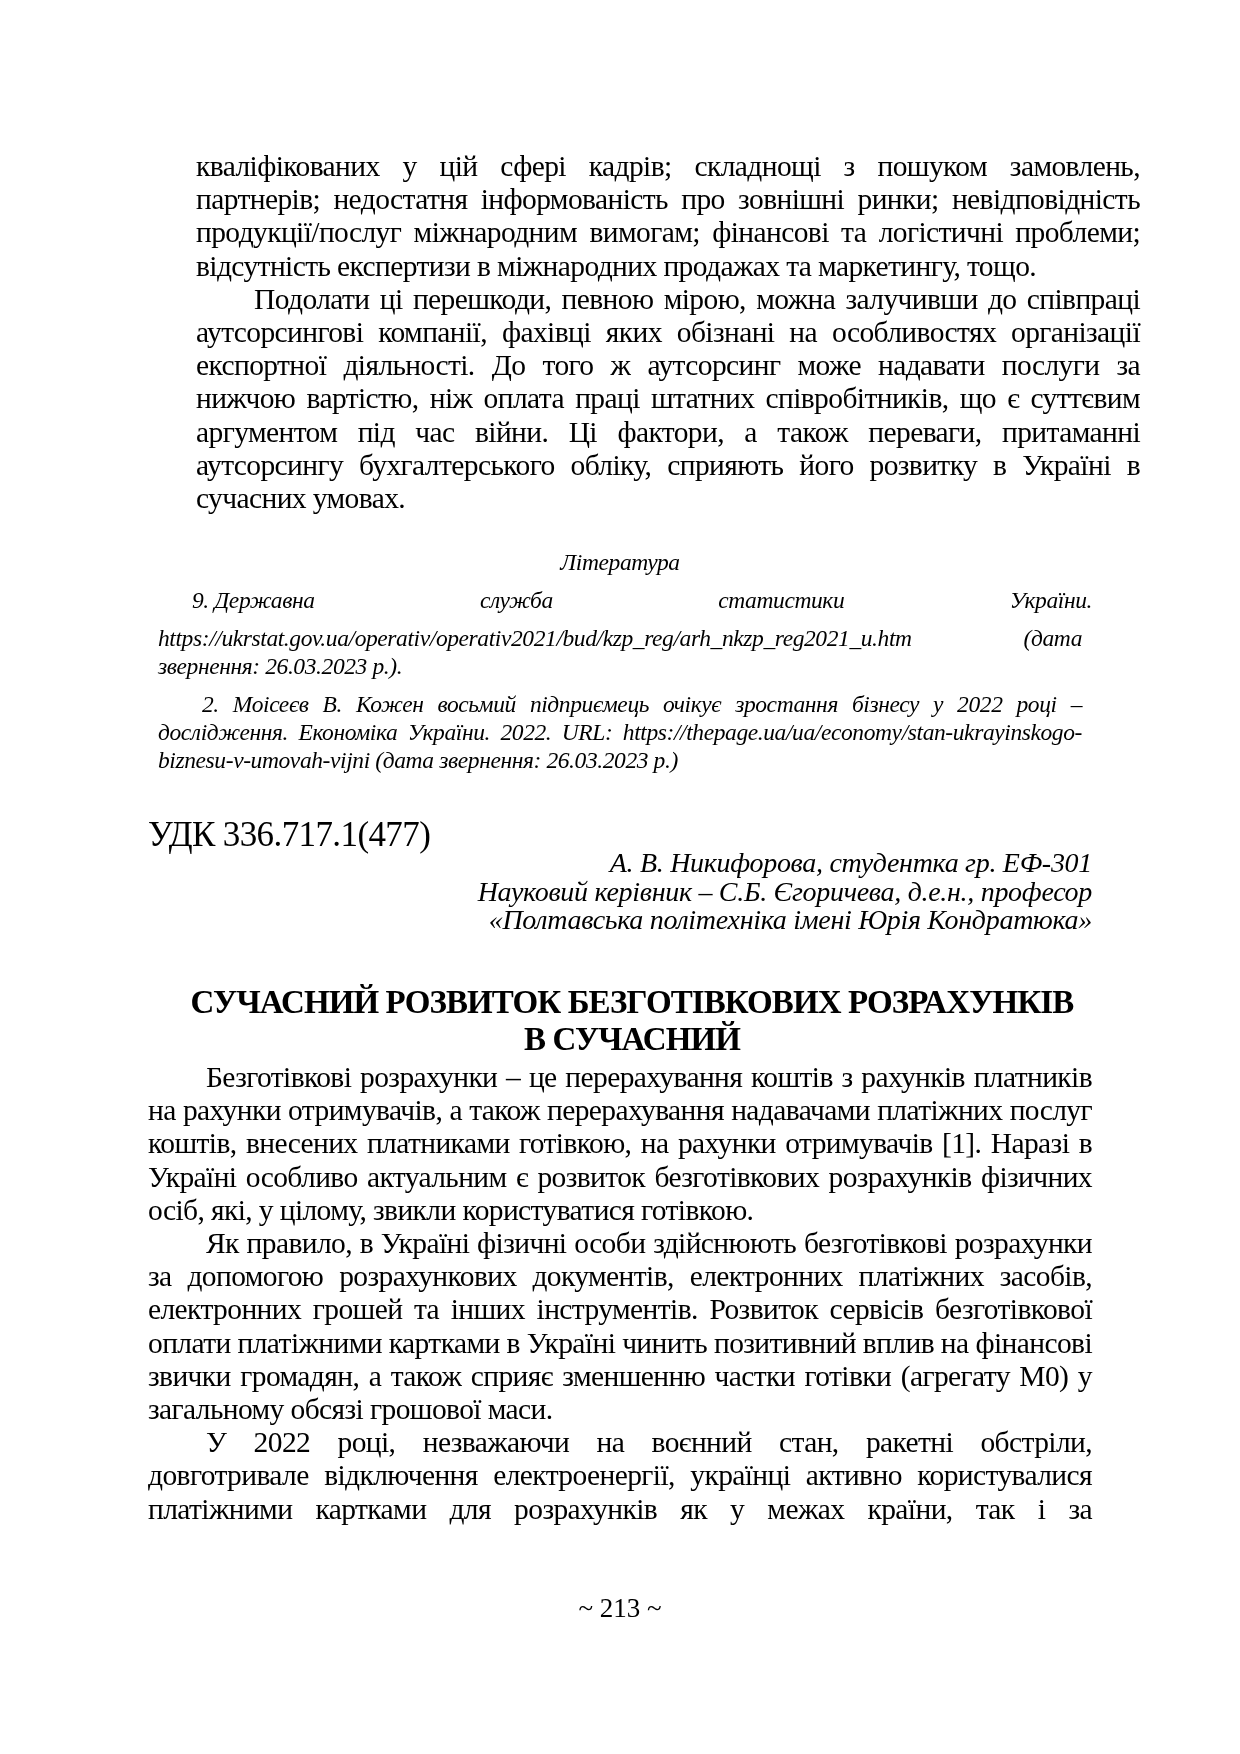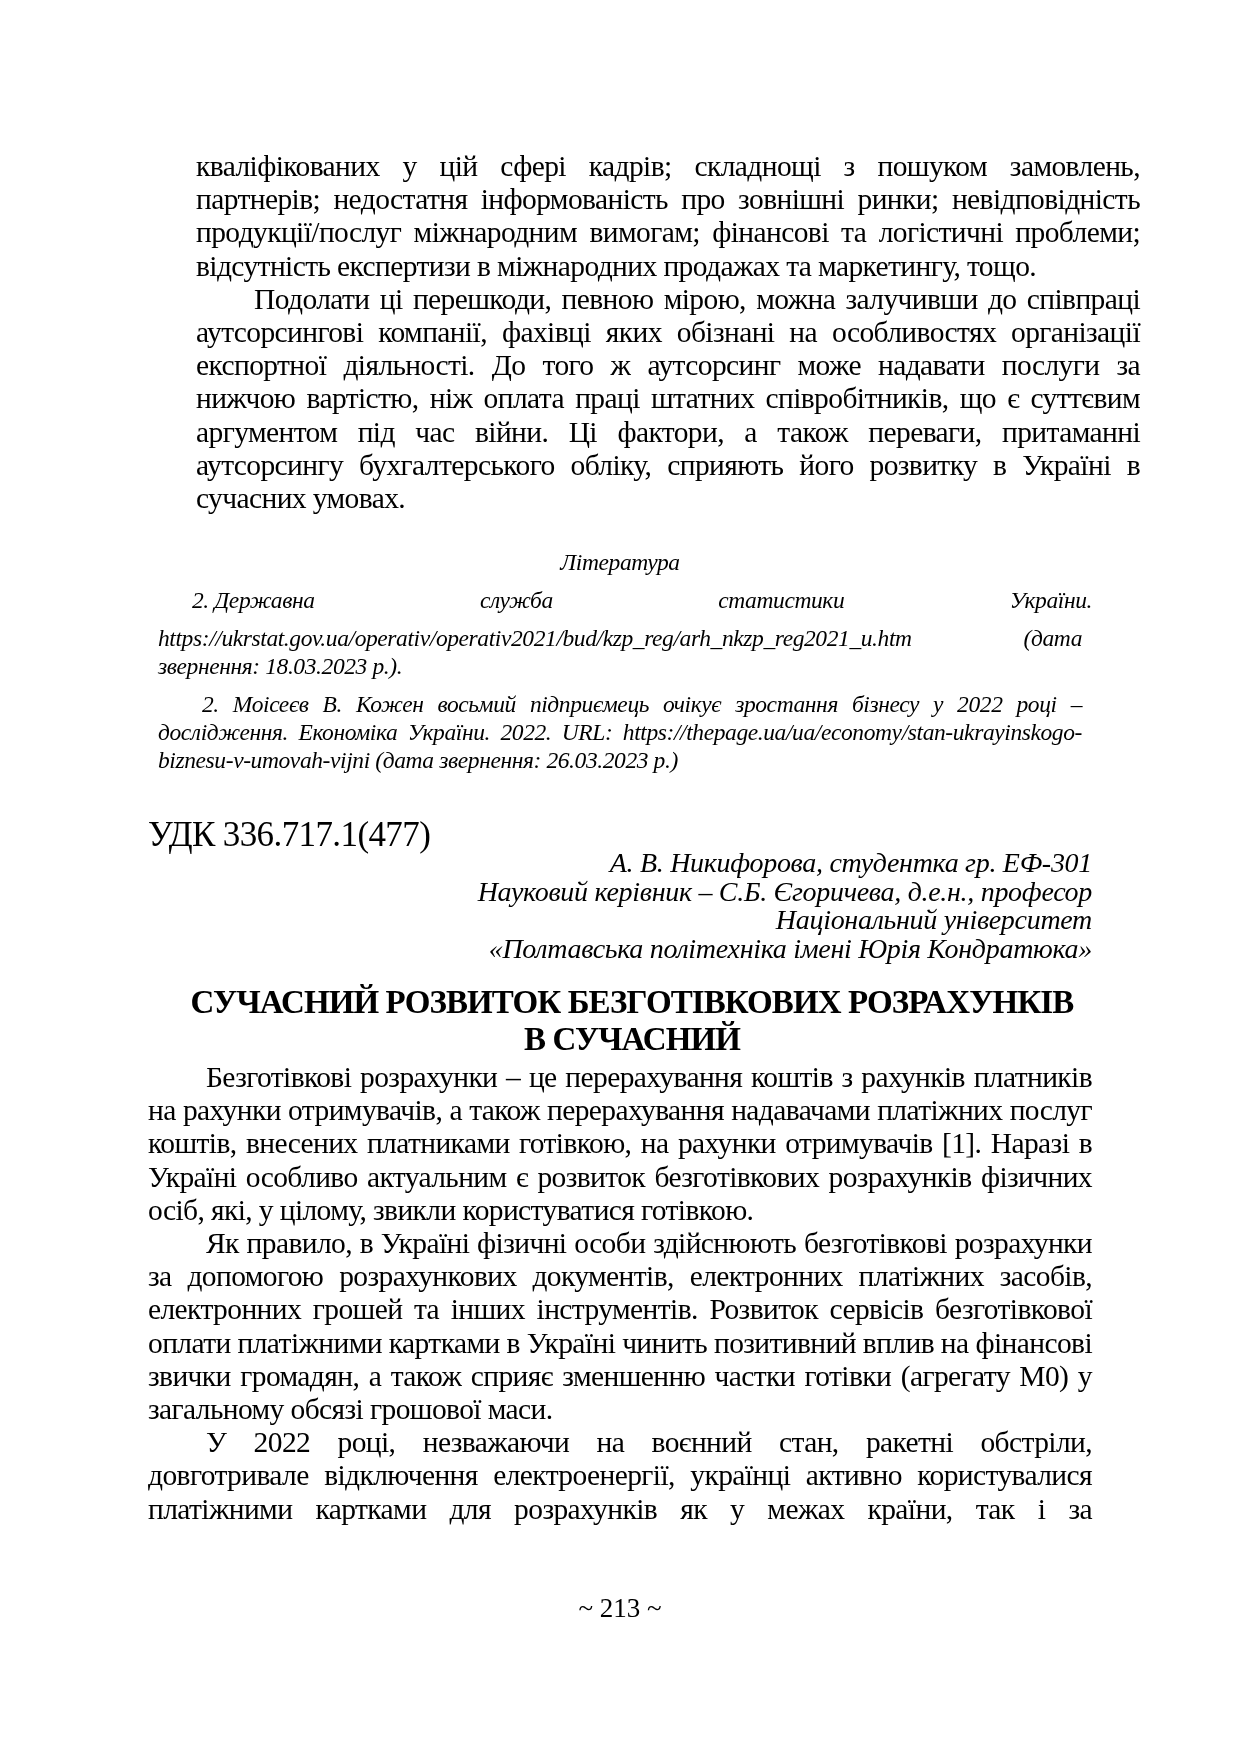--- a/index.html
+++ b/index.html
@@ -32,36 +32,35 @@
 
   <div class="block1 body-text">
     <p>кваліфікованих у цій сфері кадрів; складнощі з пошуком замовлень, партнерів; недостатня інформованість про зовнішні ринки; невідповідність продукції/послуг міжнародним вимогам; фінансові та логістичні проблеми; відсутність експертизи в міжнародних продажах та маркетингу, тощо.</p>
     <p class="indent">Подолати ці перешкоди, певною мірою, можна залучивши до співпраці аутсорсингові компанії, фахівці яких обізнані на особливостях організації  експортної діяльності. До того ж аутсорсинг може надавати послуги за нижчою вартістю, ніж оплата праці штатних співробітників, що є суттєвим аргументом під час війни. Ці фактори, а також переваги, притаманні аутсорсингу бухгалтерського обліку, сприяють його розвитку в Україні в сучасних умовах.</p>
   </div>
 
   <div class="refs">
     <p class="title">Література</p>
     <div>
       <div class="ref1-head">
-        <span>2. Державна</span>
+        <span>9. Державна</span>
         <span>служба</span>
         <span>статистики</span>
         <span>України.</span>
       </div>
-      <p>https://ukrstat.gov.ua/operativ/operativ2021/bud/kzp_reg/arh_nkzp_reg2021_u.htm (дата звернення: 18.03.2023 р.).</p>
+      <p>https://ukrstat.gov.ua/operativ/operativ2021/bud/kzp_reg/arh_nkzp_reg2021_u.htm (дата звернення: 26.03.2023 р.).</p>
     </div>
     <p class="ind">2. Моісеєв В. Кожен восьмий підприємець очікує зростання бізнесу у 2022 році – дослідження. Економіка України. 2022. URL: https://thepage.ua/ua/economy/stan-ukrayinskogo-biznesu-v-umovah-vijni (дата звернення: 26.03.2023 р.)</p>
   </div>
 
   <div class="udk">УДК 336.717.1(477)</div>
 
   <div class="authors">
     <div>А. В. Никифорова, студентка гр. ЕФ-301</div>
     <div>Науковий керівник – С.Б. Єгоричева, д.е.н., професор</div>
-    <div>Національний університет</div>
     <div>«Полтавська політехніка імені Юрія Кондратюка»</div>
   </div>
 
   <h1 class="article-title">
     <span>СУЧАСНИЙ РОЗВИТОК БЕЗГОТІВКОВИХ РОЗРАХУНКІВ</span><br>
     <span>В СУЧАСНИЙ</span>
   </h1>
 
   <div class="block2 body-text">
     <p class="indent">Безготівкові розрахунки – це перерахування коштів з рахунків платників на рахунки отримувачів, а також перерахування надавачами платіжних послуг коштів, внесених платниками готівкою, на рахунки отримувачів [1]. Наразі в Україні особливо актуальним є розвиток безготівкових розрахунків фізичних осіб, які, у цілому, звикли користуватися готівкою.</p>

